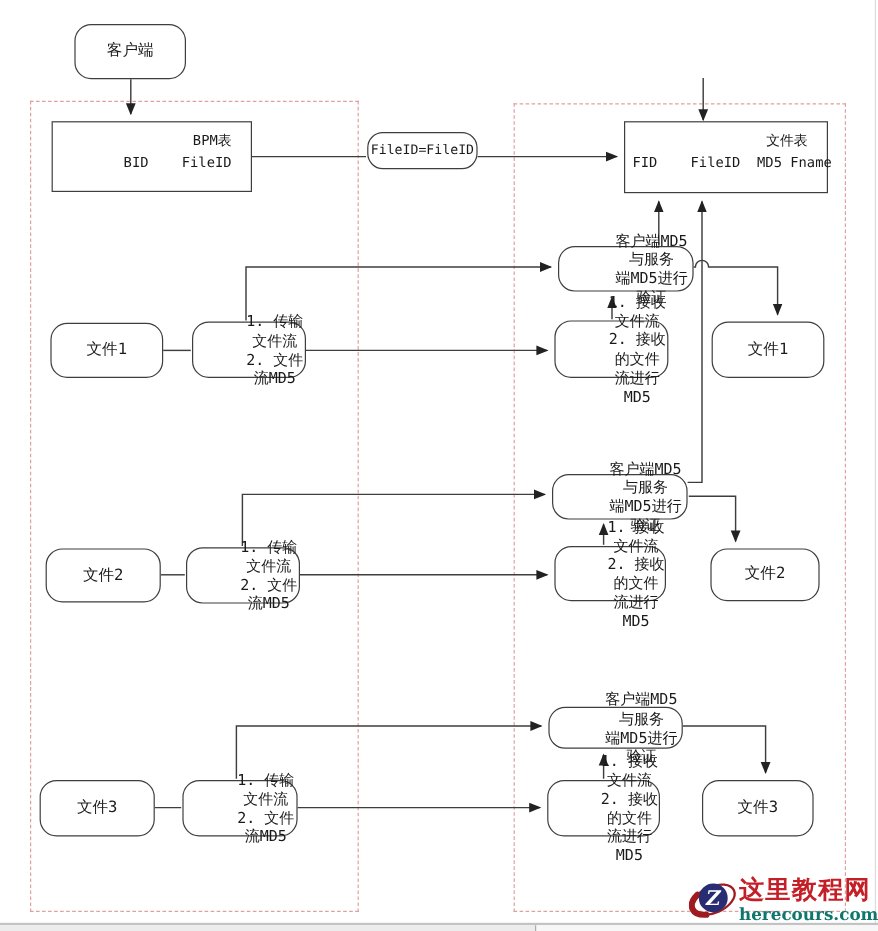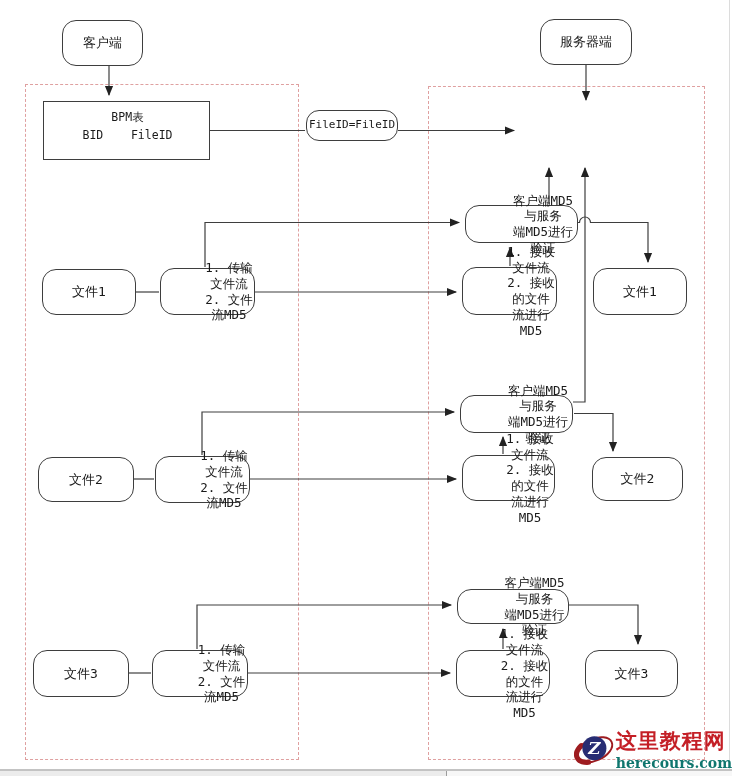--- a/index.html
+++ b/index.html
@@ -4,21 +4,21 @@
 <style>
   html,body{margin:0;padding:0;background:#fff;}
   .stage{position:relative;width:732px;height:776px;background:#ffffff;overflow:hidden;
          font-family:"DejaVu Sans Mono","Liberation Mono",monospace;}
   .wires{position:absolute;left:0;top:0;z-index:2;}
   .node{position:absolute;box-sizing:border-box;border:1.4px solid #3e3e3e;background:#ffffff;
         color:#1a1a1a;display:flex;align-items:center;justify-content:center;text-align:center;
         white-space:pre-line;font-size:13px;line-height:1.35;z-index:3;}
   .round{border-radius:14px;}
   .small{font-size:12.5px;line-height:1.26;padding-left:43px;}
-  .tbl{display:block;text-align:center;padding:6px 4px 0 6px;white-space:pre;
+  .tbl{display:block;text-align:right;padding:6px 16px 0 6px;white-space:pre;
        font-size:11.5px;line-height:1.6;}
   .join{border-radius:13px;font-size:11px;}
   .dashed{position:absolute;border:1px dashed #dfa0a0;background:transparent;z-index:1;}
   .hr-line{position:absolute;left:0;top:769px;width:732px;height:2px;background:#c3c3c3;z-index:4;}
   .strip-left{position:absolute;left:0;top:771px;width:447px;height:5px;background:#ececec;
               border-right:1px solid #9c9c9c;box-sizing:border-box;z-index:4;}
   .strip-right{position:absolute;left:447px;top:771px;width:285px;height:5px;background:#f7f7f7;z-index:4;}
   .edge-line{position:absolute;left:729px;top:0;width:1px;height:776px;background:#dcdcdc;z-index:1;}
   .logo{position:absolute;left:574px;top:722px;width:158px;height:54px;display:flex;
         align-items:center;z-index:6;}
@@ -64,25 +64,26 @@
       <path d="M574,413.5 H613 V451" marker-end="url(#ah)"></path>
 
       <path d="M197,649 V605 H451" marker-end="url(#ah)"></path>
       <path d="M129,673 H151"></path>
       <path d="M248,673 H450" marker-end="url(#ah)"></path>
       <path d="M503,649 V629" marker-end="url(#ah)"></path>
       <path d="M569,605 H638 V644" marker-end="url(#ah)"></path>
     </g>
   </svg>
 
-  <div class="node round" style="left:62px;top:20px;width:81px;height:46px;">客户端</div>
-  <div class="node round" style="left:540px;top:19px;width:92px;height:46px;">服务器端</div>
+  <div class="node round" style="left:62px;top:20px;width:93px;height:46px;">客户端</div>
 
   <div class="node tbl" style="left:43px;top:101px;width:167px;height:59px;">BPM表
 BID    FileID</div>
+  <div class="node tbl" style="left:520px;top:101px;width:170px;height:60px;">文件表
+FID    FileID  MD5 Fname</div>
   <div class="node round join" style="left:306px;top:110px;width:92px;height:31px;">FileID=FileID</div>
 
   <div class="node round" style="left:42px;top:269px;width:94px;height:46px;">文件1</div>
   <div class="node round small" style="left:160px;top:268px;width:95px;height:47px;">1. 传输文件流
 2. 文件流MD5</div>
   <div class="node round small" style="left:465px;top:205px;width:113px;height:38px;">客户端MD5与服务
 端MD5进行验证</div>
   <div class="node round small" style="left:462px;top:267px;width:95px;height:48px;">1. 接收文件流
 2. 接收的文件
 流进行MD5</div>

